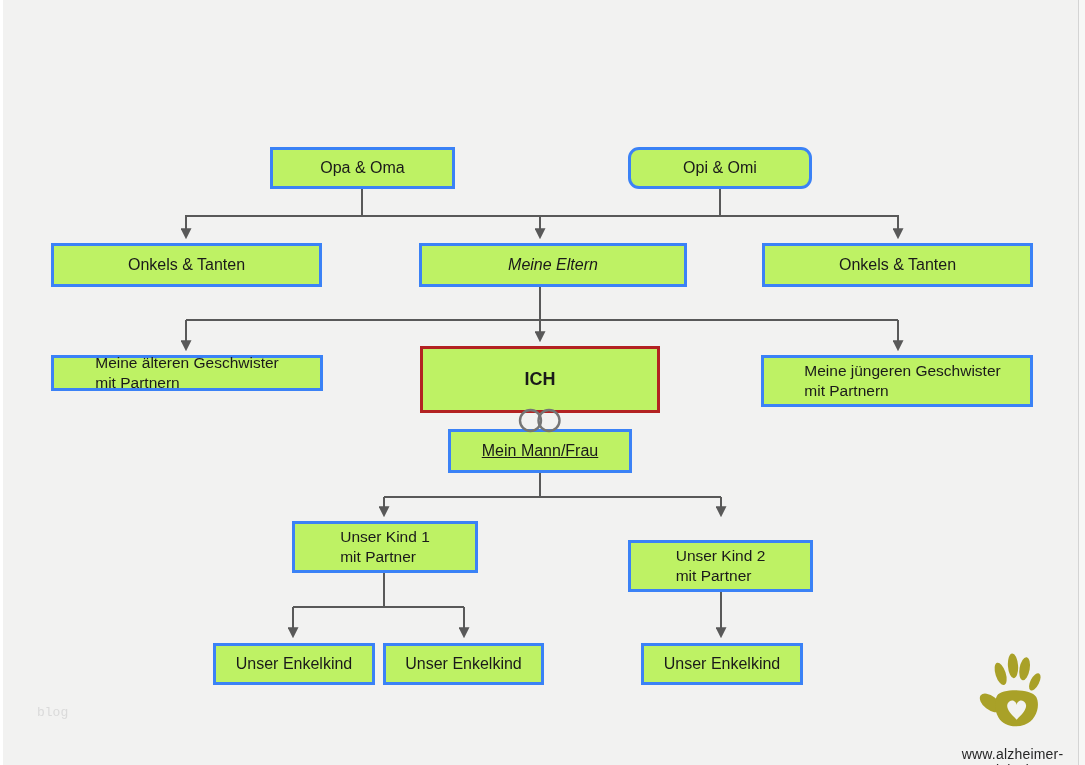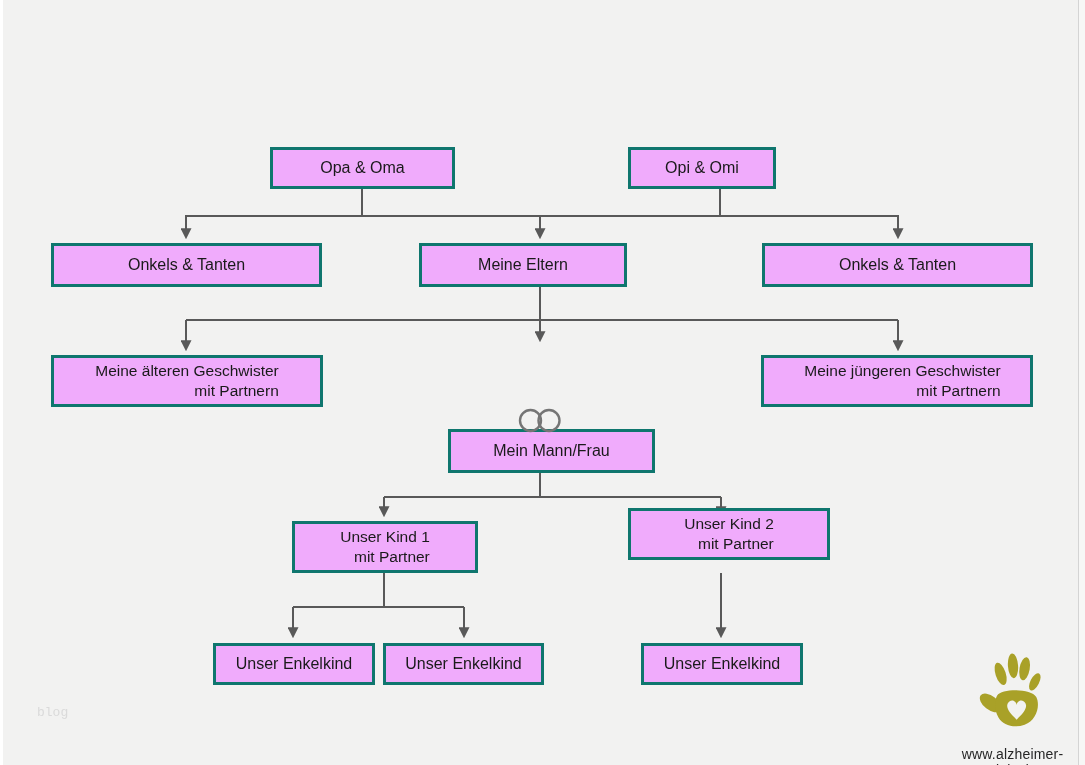--- a/index.html
+++ b/index.html
@@ -30,24 +30,24 @@
   }
   svg.connector-layer {
     position:absolute; left:0; top:0; z-index:1; pointer-events:none;
   }
   svg.rings-layer {
     position:absolute; left:510px; top:401px; z-index:3; pointer-events:none;
   }
   .node {
     position:absolute; z-index:2;
     box-sizing:border-box;
-    background:#f0abfc;
-    border:3px solid #0f766e;
+    background:#bef264;
+    border:3px solid #3b82f6;
     display:flex; align-items:center; justify-content:center;
-    text-align:right;
+    text-align:left;
     font-size:16px; color:#1a1a1a;
     white-space:pre-line;
     line-height:1.32;
   }
   .node.highlight {
     border-color:#b32222;
     font-weight:bold; font-size:18px;
   }
   .node.two-line { font-size:15.5px; }
   .logo {
@@ -103,43 +103,44 @@
       <path d="M384 573 V608"></path>
       <path d="M293 607 H464"></path>
       <path d="M293 607 V636" marker-end="url(#arrow)"></path>
       <path d="M464 607 V636" marker-end="url(#arrow)"></path>
 
       <path d="M721 573 V636" marker-end="url(#arrow)"></path>
     </g>
   </svg>
 
   <div class="node" style="left:270px; top:147px; width:185px; height:42px;">Opa &amp; Oma</div>
-  <div class="node" style="left:628px; top:147px; width:148px; height:42px;">Opi &amp; Omi</div>
+  <div class="node" style="left:628px; top:147px; width:184px; height:42px;border-radius:11px;">Opi &amp; Omi</div>
 
   <div class="node" style="left:51px; top:243px; width:271px; height:44px;">Onkels &amp; Tanten</div>
-  <div class="node" style="left:419px; top:243px; width:208px; height:44px;">Meine Eltern</div>
+  <div class="node" style="left:419px; top:243px; width:268px; height:44px;font-style:italic;">Meine Eltern</div>
   <div class="node" style="left:762px; top:243px; width:271px; height:44px;">Onkels &amp; Tanten</div>
 
-  <div class="node two-line" style="left:51px; top:355px; width:272px; height:52px;">Meine älteren Geschwister
+  <div class="node two-line" style="left:51px; top:355px; width:272px; height:36px;">Meine älteren Geschwister
 mit Partnern</div>
+  <div class="node highlight" style="left:420px; top:346px; width:240px; height:67px;">ICH</div>
   <div class="node two-line" style="left:761px; top:355px; width:272px; height:52px;padding-left:11px;">Meine jüngeren Geschwister
 mit Partnern</div>
 
   <svg class="rings-layer" width="60" height="40" viewBox="0 0 60 40">
     <g fill="none" stroke="#757575" stroke-width="2.4">
       <circle cx="20.5" cy="19.5" r="10.5"></circle>
       <circle cx="39" cy="19.5" r="10.5"></circle>
     </g>
   </svg>
 
-  <div class="node" style="left:448px; top:429px; width:207px; height:44px;">Mein Mann/Frau</div>
+  <div class="node" style="left:448px; top:429px; width:184px; height:44px;text-decoration:underline;">Mein Mann/Frau</div>
 
   <div class="node two-line" style="left:292px; top:521px; width:186px; height:52px;">Unser Kind 1
 mit Partner</div>
-  <div class="node two-line" style="left:628px; top:508px; width:202px; height:52px;">Unser Kind 2
+  <div class="node two-line" style="left:628px; top:540px; width:185px; height:52px;">Unser Kind 2
 mit Partner</div>
 
   <div class="node" style="left:213px; top:643px; width:162px; height:42px;">Unser Enkelkind</div>
   <div class="node" style="left:383px; top:643px; width:161px; height:42px;">Unser Enkelkind</div>
   <div class="node" style="left:641px; top:643px; width:162px; height:42px;">Unser Enkelkind</div>
 
   <div class="logo">
     <svg class="hand" width="76" height="80" viewBox="0 0 100 110">
       <g fill="#a9a128">
 

